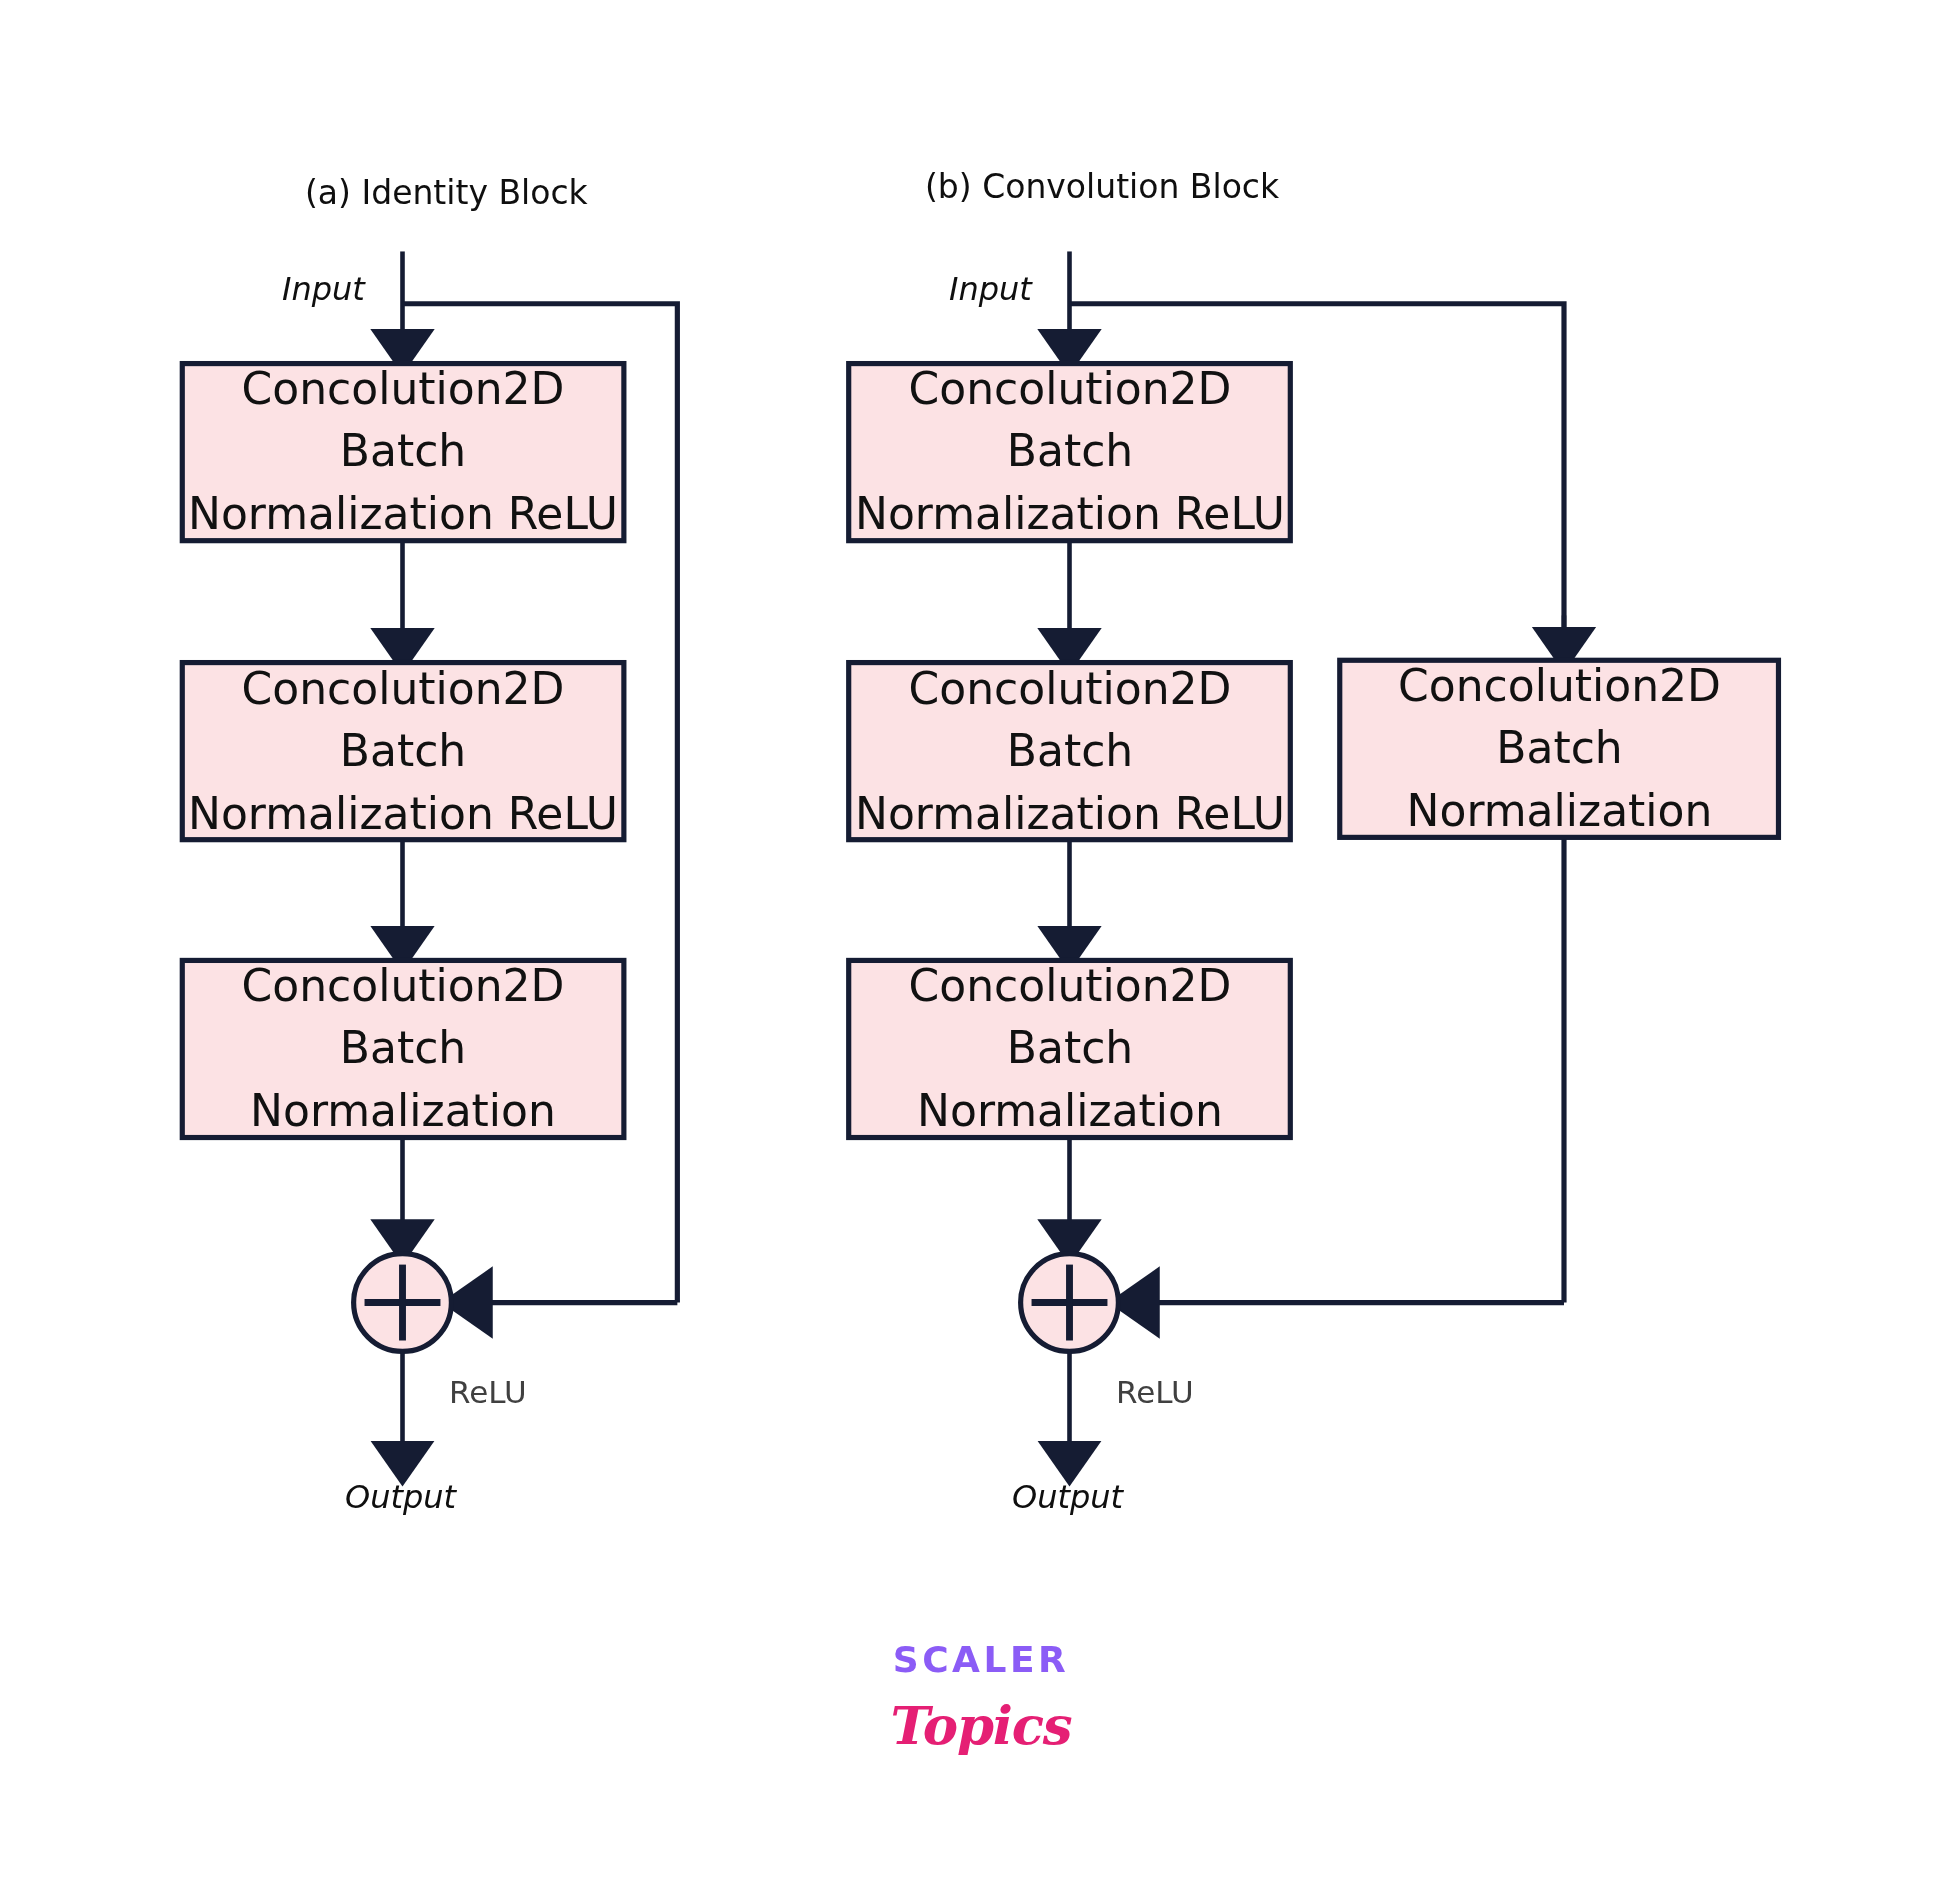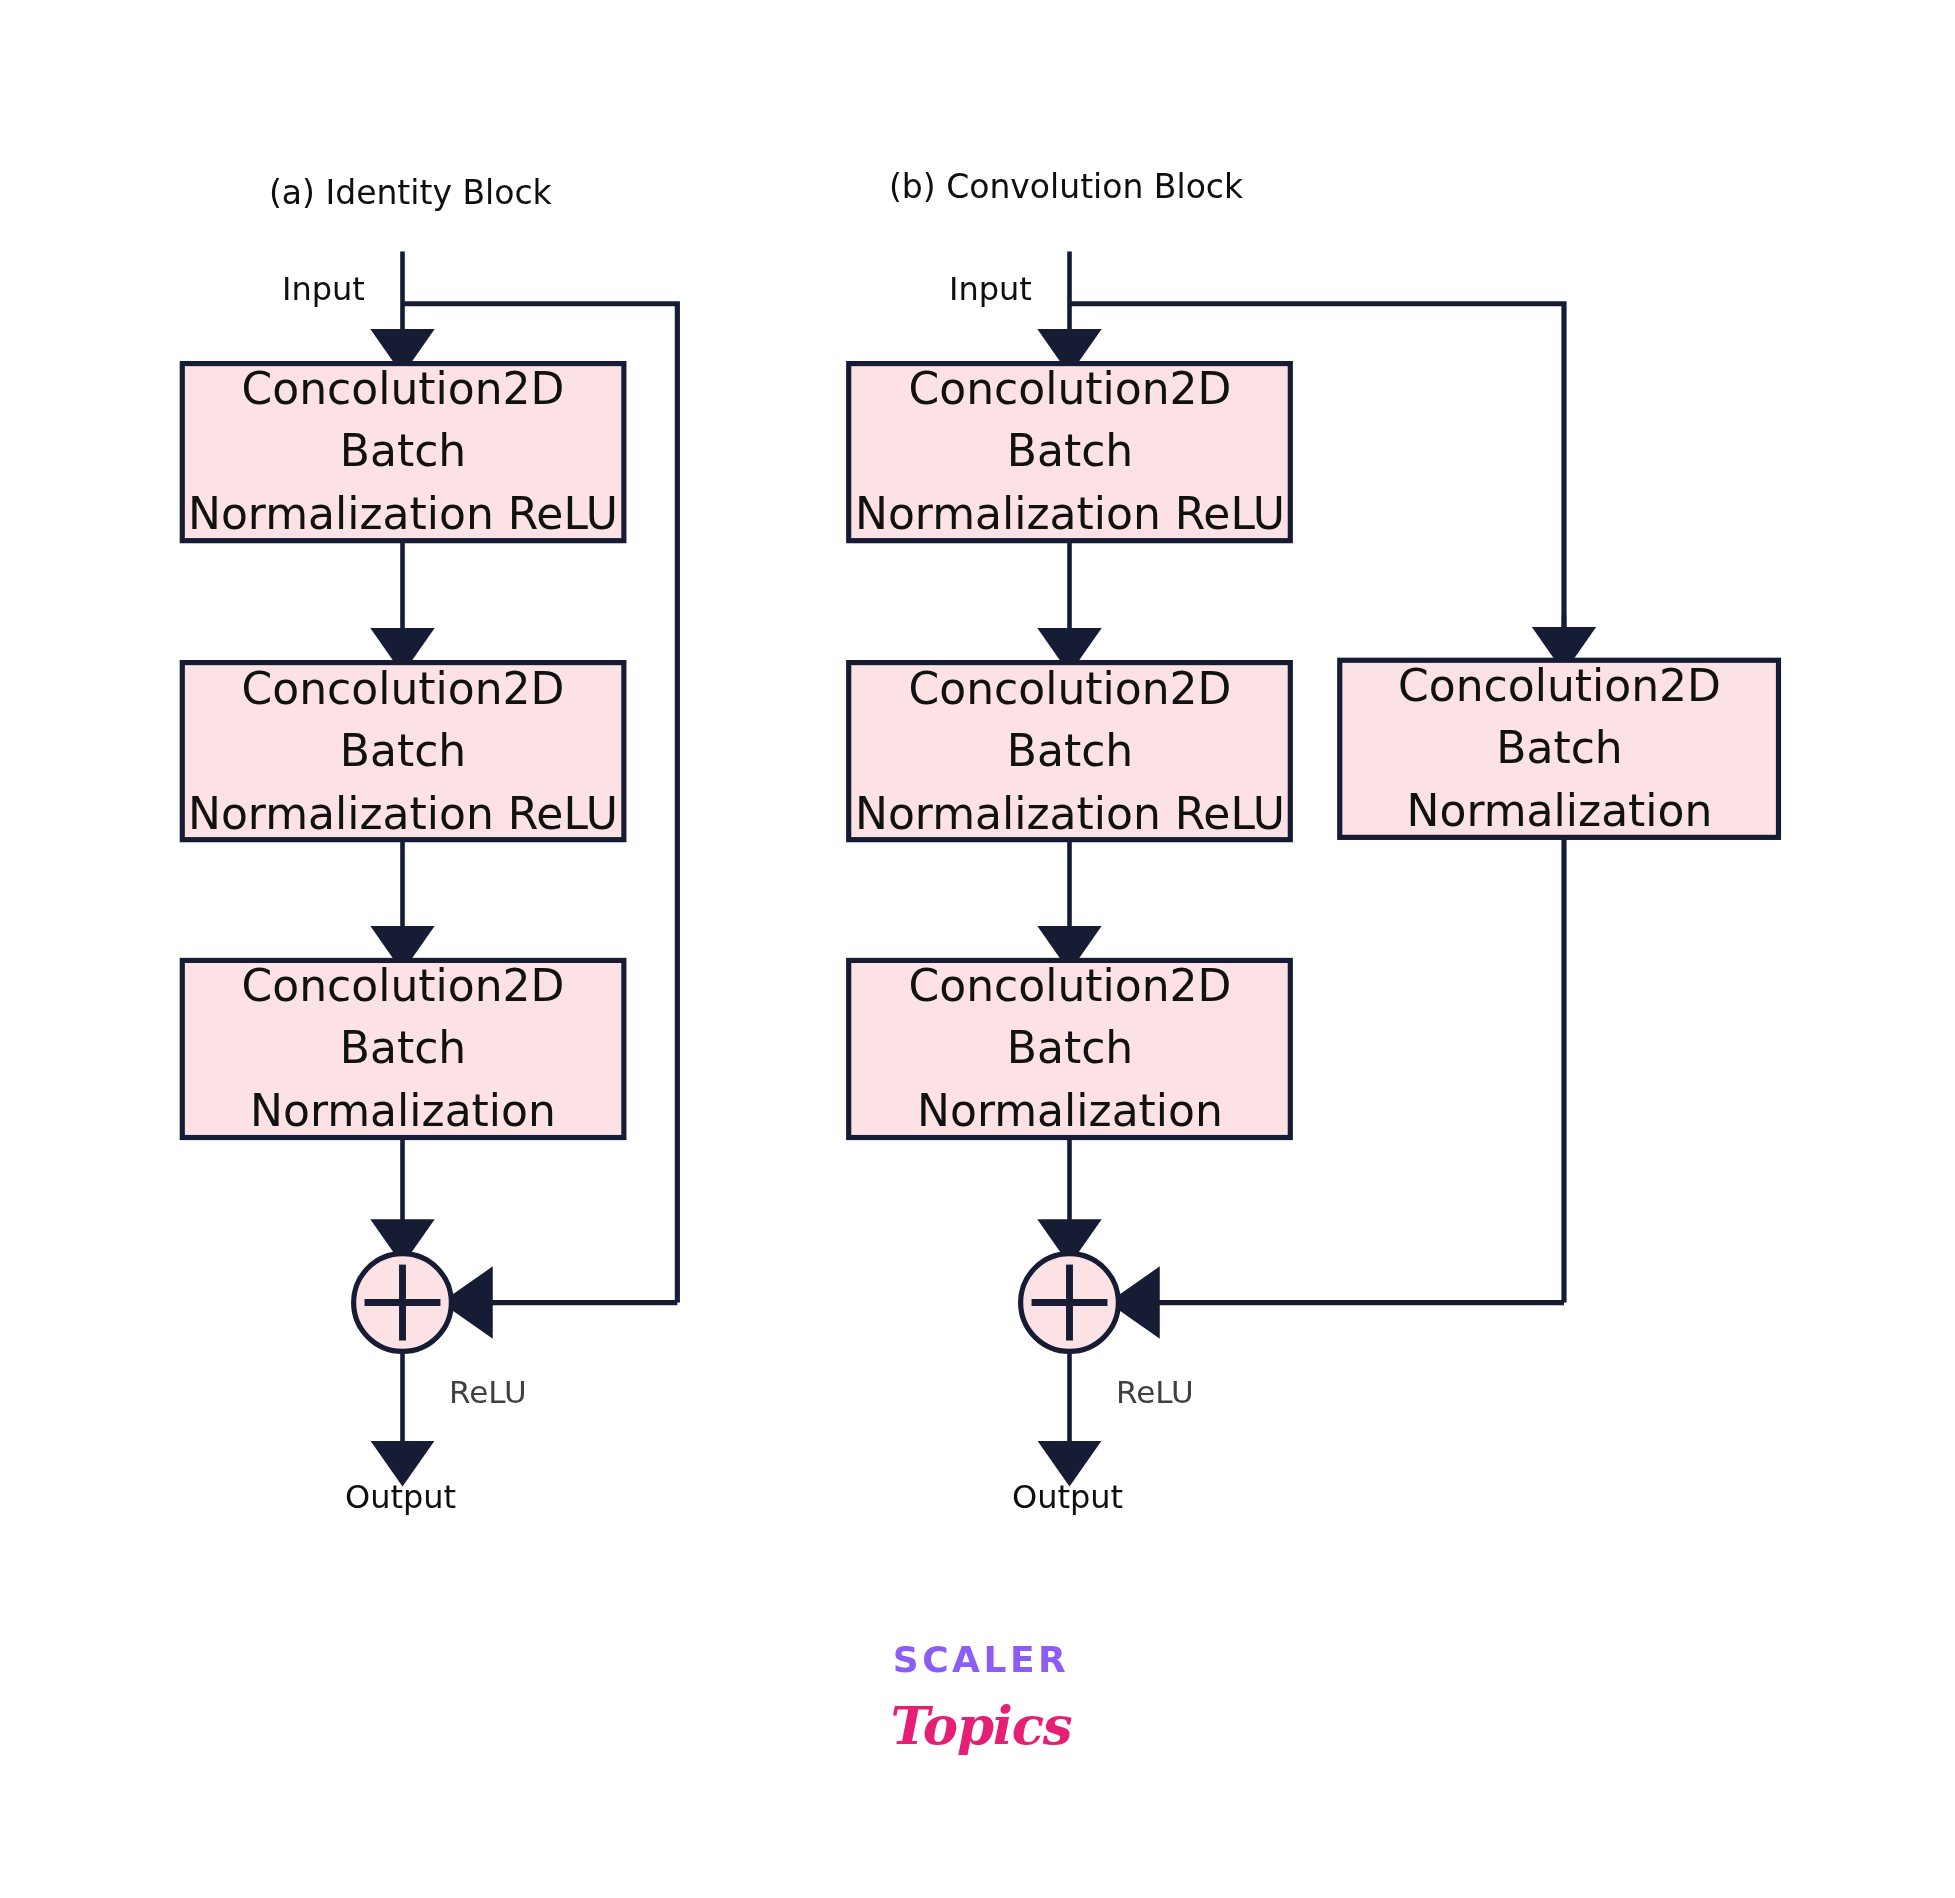--- a/index.html
+++ b/index.html
@@ -30,26 +30,28 @@
   .io-label {
     position: absolute;
     color: #111111;
     font-family: "DejaVu Sans", "Liberation Sans", sans-serif;
   }
   .panel-title {
     font-size: 33px;
     line-height: 1.2;
     white-space: nowrap;
     color: #0f0f0f;
+    margin-left: 36px;
   }
   .io-label {
     font-size: 32px;
     line-height: 1.2;
     white-space: nowrap;
     color: #0f0f0f;
+    font-style: italic;
   }
   .edge-label {
     font-size: 31px;
     line-height: 1.2;
     white-space: nowrap;
     color: #404040;
   }
   .box-label {
     display: flex;
     align-items: center;

